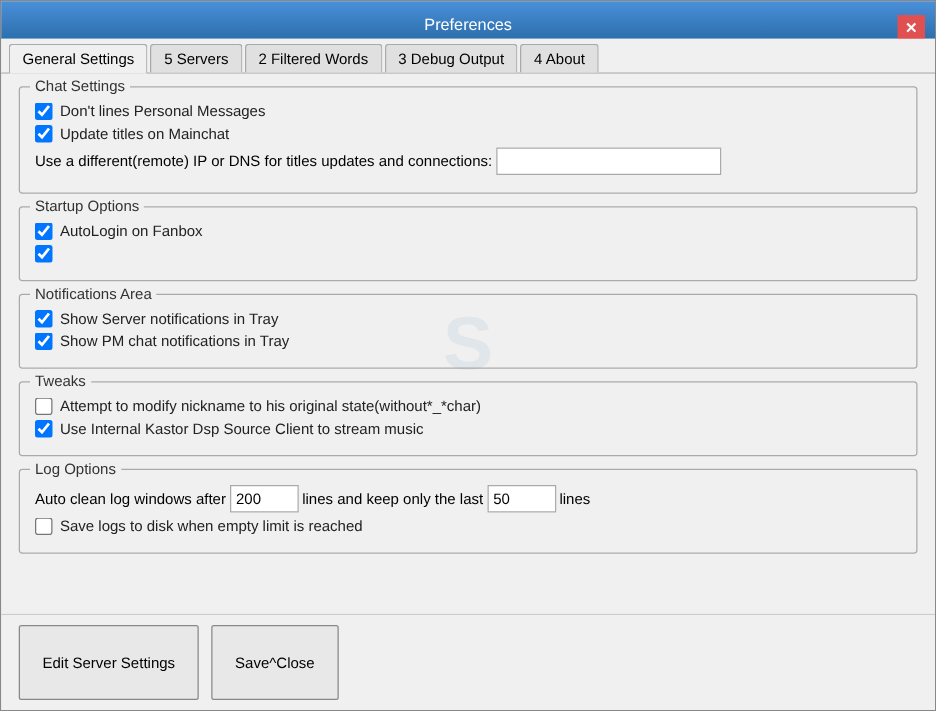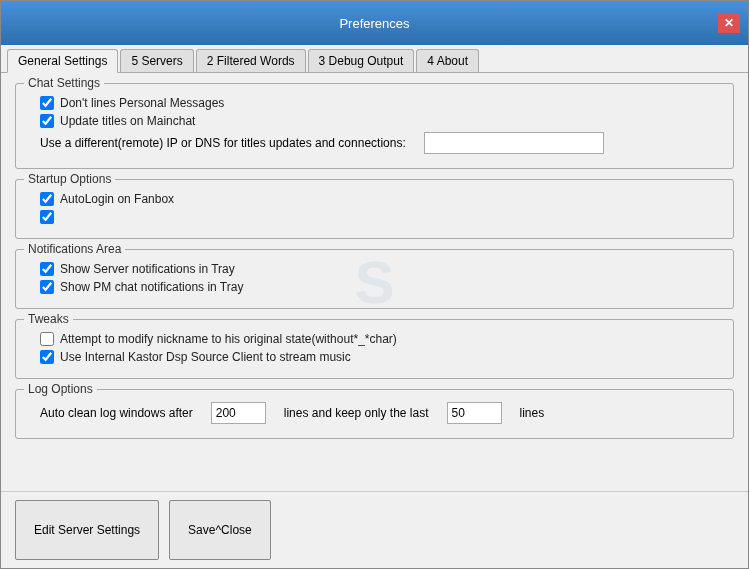--- a/index.html
+++ b/index.html
@@ -17,23 +17,23 @@
       width: 749px;
       height: 569px;
       background: #f0f0f0;
       border: 1px solid #888;
       display: flex;
       flex-direction: column;
     }
     .title-bar {
       background: linear-gradient(to bottom, #4a90d9, #2c6fad);
       color: white;
-      padding: 22px 8px;
-      display: flex;
-      align-items: center;
+      padding: 11px 8px;
+      display: flex;
+      align-items: flex-start;
       justify-content: space-between;
       height: 30px;
     }
     .title-bar-title {
       flex: 1;
       text-align: center;
       font-size: 13px;
       font-weight: normal;
     }
     .title-bar-close {
@@ -74,21 +74,21 @@
     .content {
       flex: 1;
       padding: 10px 14px;
       overflow-y: auto;
       background: #f0f0f0;
     }
     .group-box {
       border: 1px solid #aaa;
       border-radius: 3px;
       margin-bottom: 10px;
-      padding: 8px 12px 10px 24px;
+      padding: 8px 12px 10px 12px;
       position: relative;
     }
     .group-label {
       position: absolute;
       top: -8px;
       left: 8px;
       background: #f0f0f0;
       padding: 0 4px;
       font-size: 12px;
       color: #333;
@@ -102,21 +102,21 @@
       margin-bottom: 4px;
       gap: 6px;
     }
     .checkbox-row input[type="checkbox"] {
       width: 14px;
       height: 14px;
     }
     .inline-row {
       display: flex;
       align-items: center;
-      gap: 18px;
+      gap: 3px;
       margin-bottom: 4px;
       flex-wrap: wrap;
     }
     .inline-row input[type="text"] {
       border: 1px solid #aaa;
       padding: 2px 4px;
       font-size: 12px;
       background: white;
       height: 22px;
     }
@@ -236,20 +236,24 @@
     <div class="group-box">
       <span class="group-label">Log Options</span>
       <div class="group-content">
         <div class="inline-row">
           <span>Auto clean log windows after</span>
           <input type="text" style="width: 55px;" value="200">
           <span>lines  and keep only the last</span>
           <input type="text" style="width: 55px;" value="50">
           <span>lines</span>
         </div>
+        <div class="checkbox-row">
+          <input type="checkbox" id="save_logs" style="">
+          <label for="save_logs">Save logs to disk when empty limit is reached</label>
+        </div>
       </div>
     </div>
   </div>
 
   <div class="bottom-bar">
     <button>Edit Server Settings</button>
     <button>Save^Close</button>
   </div>
 </div>
 

